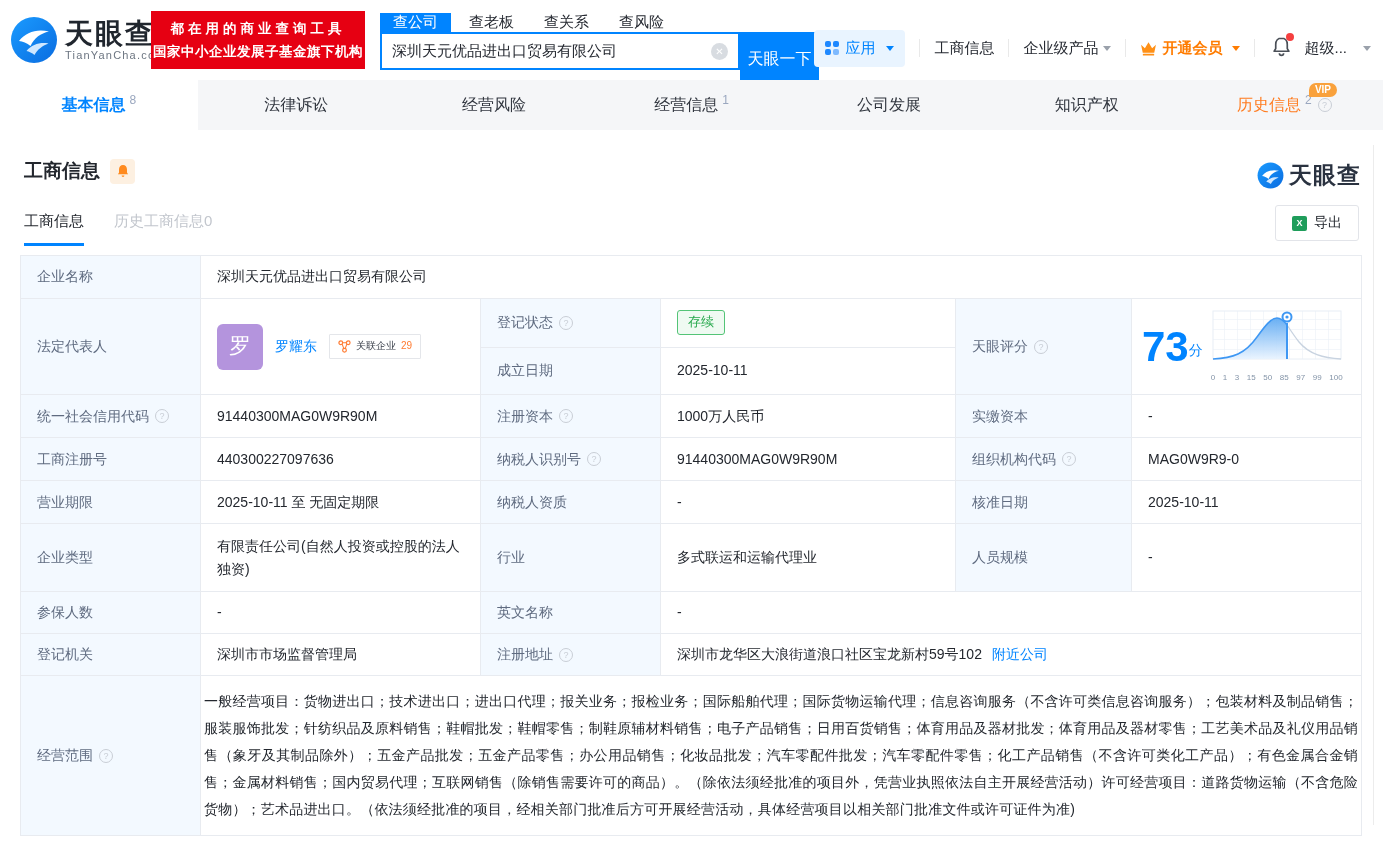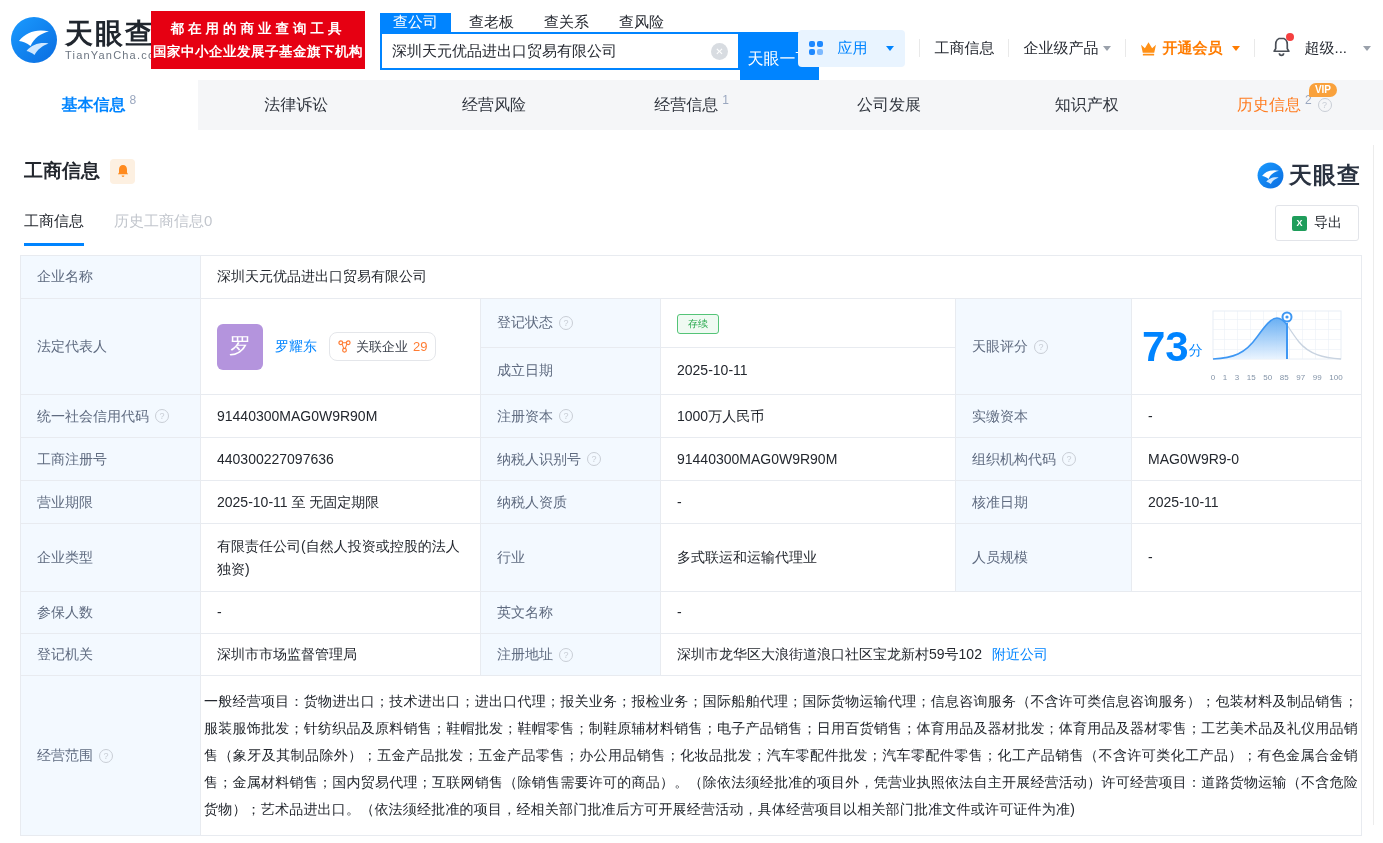--- a/index.html
+++ b/index.html
@@ -26,21 +26,21 @@
     display:flex; align-items:center; padding:0 10px; }
   .search-box input { border:none; outline:none; flex:1; font-size:15px; color:#252931;
     font-family:"Liberation Sans","DejaVu Sans",sans-serif; }
   .clear-ic { width:17px; height:17px; border-radius:50%; background:#d8dce1; color:#fff;
     font-size:10px; display:flex; align-items:center; justify-content:center; cursor:pointer; }
   .clear-ic::before { content:"✕"; }
   .search-btn { width:79px; height:54px; background:#0084ff; color:#fff; font-size:16px;
     display:flex; align-items:center; justify-content:center; cursor:pointer; border:none; }
   .top-menu { position:absolute; right:6px; top:26px; height:44px; display:flex; align-items:center; }
   .menu-chip { background:#e9f4ff; border-radius:4px; padding:9px 11px; display:flex; align-items:center;
-    gap:14px; color:#0084ff; font-size:15px; cursor:pointer; }
+    gap:6px; color:#0084ff; font-size:15px; cursor:pointer; }
   .apps-ic { width:14px; height:14px; display:grid; grid-template-columns:1fr 1fr; grid-template-rows:1fr 1fr; gap:2px; }
   .apps-ic i { background:#1e88ff; border-radius:2px; }
   .apps-ic i:nth-child(4) { background:#7db9ff; }
   .caret { width:0; height:0; border-left:4px solid transparent; border-right:4px solid transparent;
     border-top:5px solid currentColor; margin-left:5px; display:inline-block; }
   .caret.gray { border-top-color:#9aa1ab; }
   .mdiv { width:1px; height:18px; background:#e9e9e9; margin:0 14px; }
   .menu-item { font-size:15px; color:#252931; display:flex; align-items:center; cursor:pointer; white-space:nowrap; }
   .vip-item { color:#ff7c00; font-weight:bold; font-size:15px; display:flex; align-items:center; gap:5px; cursor:pointer; }
   .bell-wrap { position:relative; margin:0 2px; cursor:pointer; }
@@ -80,25 +80,25 @@
   
   .info-table { position:absolute; left:20px; top:255px; width:1341px; border-collapse:collapse;
     table-layout:fixed; font-size:14px; color:#23272e; }
   .info-table td { border:1px solid #e8ebf0; padding:6px 16px; vertical-align:middle; line-height:1.65; }
   .info-table td.lbl { background:#f3f9ff; color:#5f6b80; }
   .lbl-inner { display:flex; align-items:center; }
   .rep-cell { display:flex; align-items:center; gap:12px; }
   .avatar { width:46px; height:46px; background:#b494dd; border-radius:6px; color:#fff; font-size:22px;
     display:flex; align-items:center; justify-content:center; flex:none; cursor:pointer; }
   .rep-name { color:#0084ff; cursor:pointer; text-decoration:none; }
-  .rel-badge { border:1px solid #e4e6ea; border-radius:8px; padding:3px 8px; display:flex; align-items:center;
-    gap:5px; font-size:13px; color:#3b414c; cursor:pointer; background:#fff; }
+  .rel-badge { border:1px solid #e4e6ea; border-radius:1px; padding:3px 8px; display:flex; align-items:center;
+    gap:5px; font-size:10px; color:#3b414c; cursor:pointer; background:#fff; }
   .rel-cnt { color:#ff7c33; }
   .status-badge { display:inline-block; border:1px solid #54c477; color:#29a94e; background:#effaf2;
-    font-size:10px; padding:1px 10px; border-radius:3px; line-height:1.6;text-align:center; }
+    font-size:13px; padding:1px 10px; border-radius:3px; line-height:1.6;text-align:center; }
   .score-cell { display:flex; align-items:center; gap:8px; padding:4px 0; }
   .score-num { font-size:42px; font-weight:bold; color:#0084ff; line-height:1; }
   .score-unit { font-size:14px; color:#0084ff; vertical-align:6px; }
   .chart-wrap { width:132px; }
   .chart-ticks { display:flex; justify-content:space-between; font-size:8px; color:#8494a8; margin-top:1px; }
   .addr-link { color:#0084ff; margin-left:10px; cursor:pointer; text-decoration:none; white-space:nowrap; }
   .scope-text { line-height:27px; text-align:justify; letter-spacing:0.2px; }
   .vscroll { position:absolute; right:9px; top:145px; width:1px; height:680px; background:#ececec; }
 </style>
 </head>

